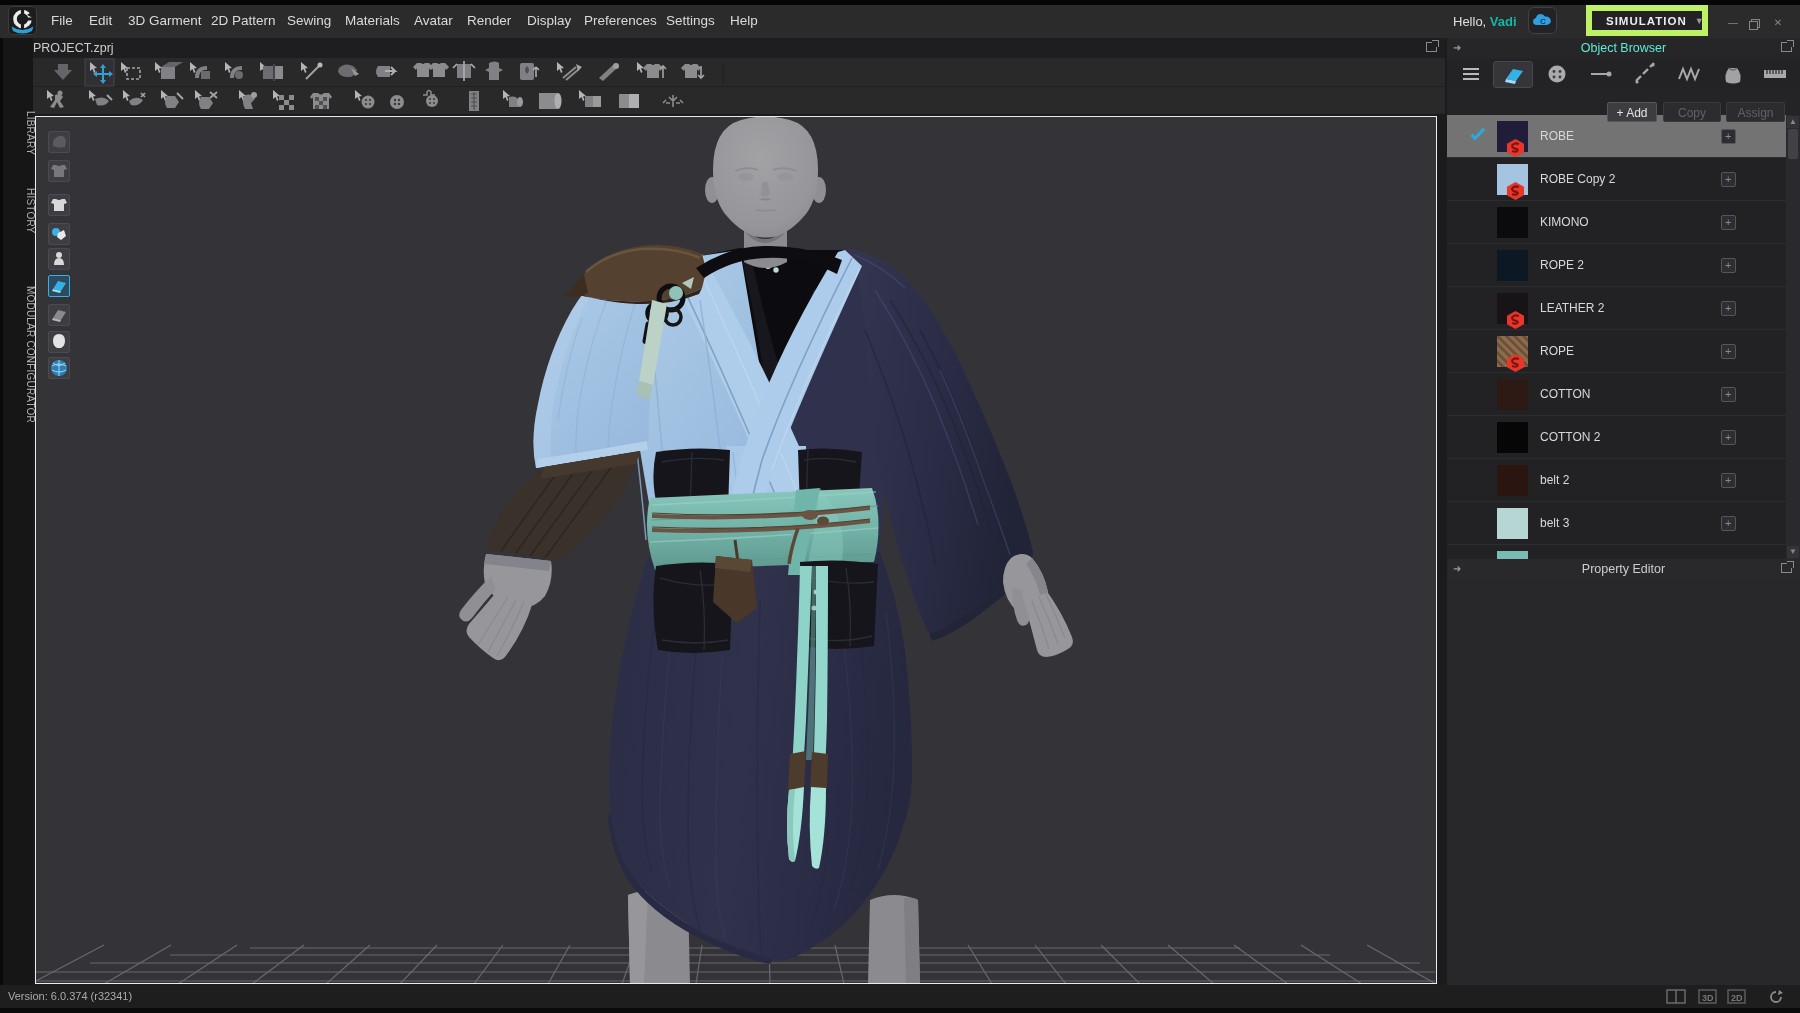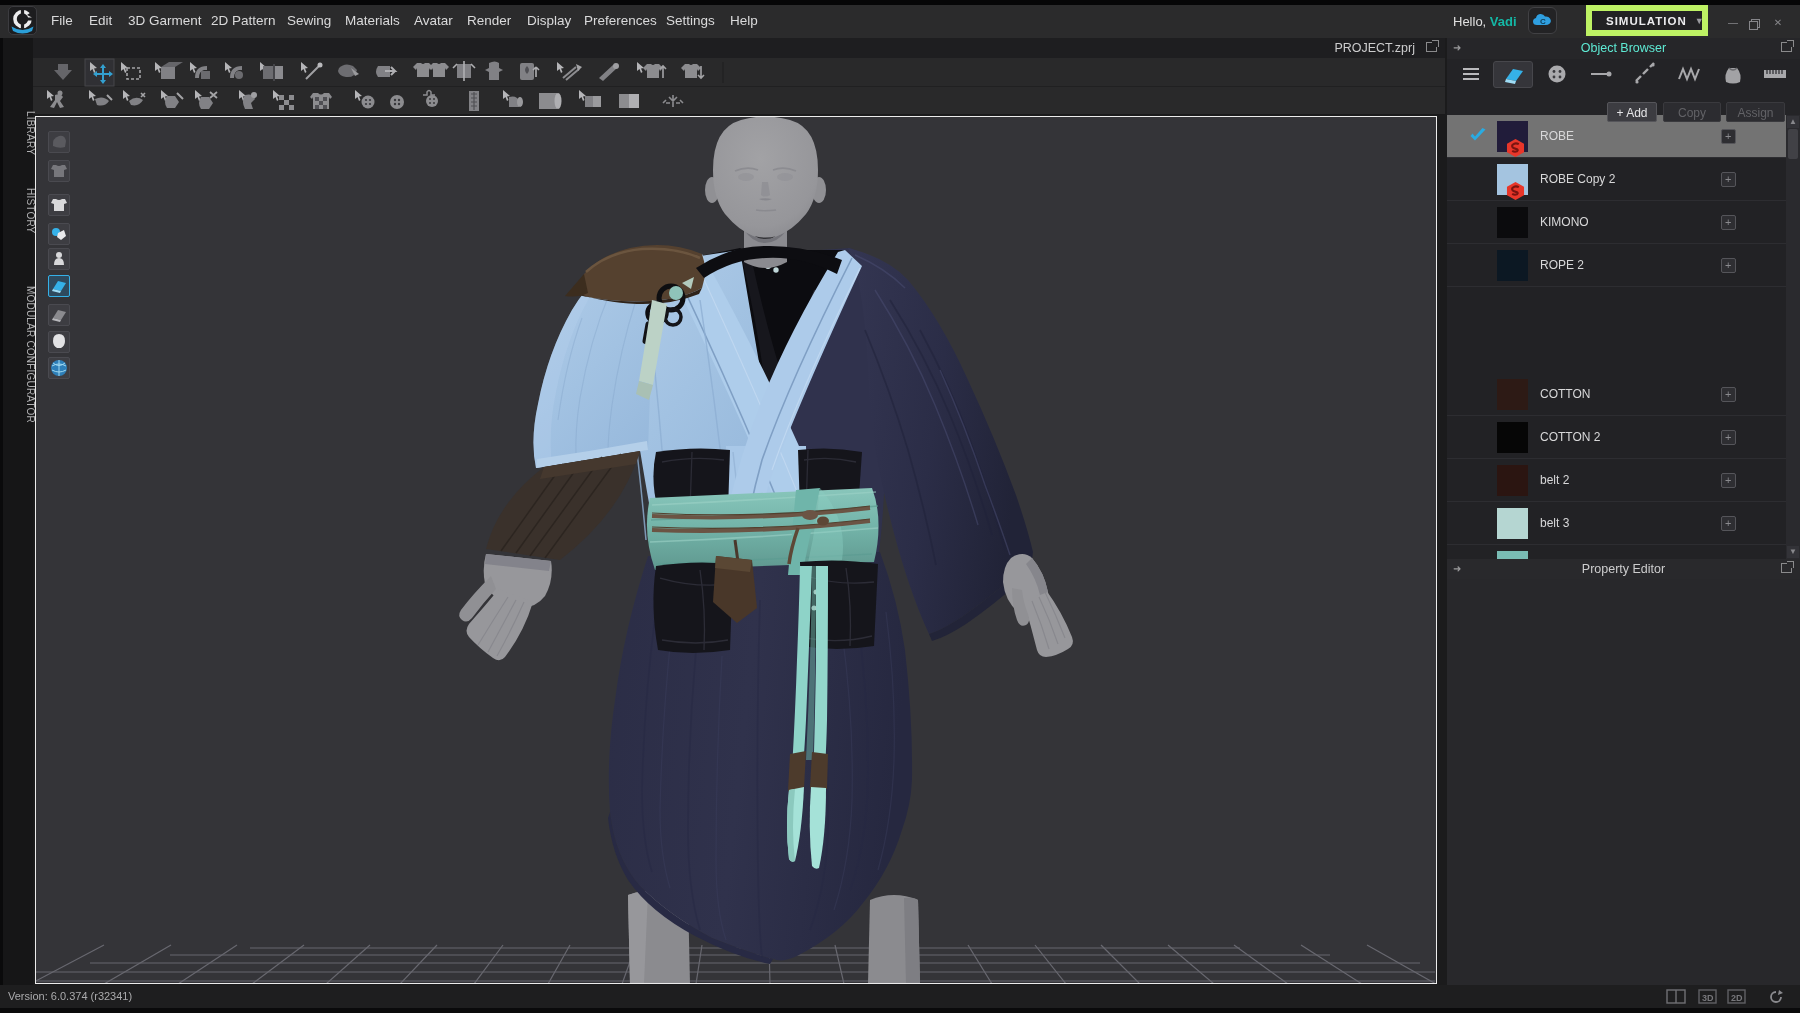--- a/index.html
+++ b/index.html
@@ -11,21 +11,21 @@
 #logo{left:8px;top:1px;width:29px;height:29px;background:#1d1d1f;border:1px solid #3c3c40;border-radius:5px;}
 .mi{position:absolute;top:8px;font-size:13.5px;color:#dadadb;white-space:nowrap;}
 #hello{position:absolute;top:9px;left:1453px;font-size:13px;color:#e0e0e0;}
 #hello b{color:#14b8a6;font-weight:bold;}
 #cloudbtn{left:1528px;top:2px;width:29px;height:27px;background:#232325;border:1px solid #414144;border-radius:6px;}
 #simbtn{left:1586px;top:0px;width:122px;height:31px;background:#222224;border:6px solid #bef264;display:flex;align-items:center;}
 #simbtn .txt{color:#ececee;font-size:11.5px;font-weight:bold;letter-spacing:1px;margin-left:6px;}
 #simbtn .car{color:#9a9a9e;font-size:9px;margin-left:8px;}
 .winbtn{position:absolute;top:13px;width:14px;height:12px;color:#86868a;font-size:10px;line-height:10px;text-align:center;}
 #tabbar{left:33px;top:38px;width:1412px;height:20px;background:#1e1e20;}
-#tabbar .t{position:absolute;left:0;right:30px;top:3px;text-align:right;font-size:12.5px;color:#cccccd;}
+#tabbar .t{position:absolute;left:0;right:30px;top:3px;text-align:left;font-size:12.5px;color:#cccccd;}
 #popout1{position:absolute;right:8px;top:4px;}
 #toolbar1{left:33px;top:58px;width:1412px;height:29px;background:#29292a;border-bottom:1px solid #202021;}
 #toolbar2{left:33px;top:87px;width:1412px;height:28px;background:#29292a;border-bottom:1px solid #1a1a1b;}
 #leftstrip{left:0;top:38px;width:33px;height:947px;background:#161617;border-left:3px solid #0a0a0b;}
 .vlabel{position:absolute;left:0;width:33px;text-align:center;color:#b2b2b4;font-size:10px;letter-spacing:0.2px;writing-mode:vertical-rl;}
 #viewport{left:35px;top:116px;width:1402px;height:868px;background:#343438;border:1px solid #ececec;}
 #statusbar{left:0;top:985px;width:1800px;height:23px;background:#1e1e1f;}
 #statusbar .v{position:absolute;left:8px;top:5px;font-size:11px;color:#ababad;}
 #botblack{left:0;top:1008px;width:1800px;height:5px;background:#0a0a0b;}
 #rightpanel{left:1447px;top:38px;width:353px;height:947px;background:#242427;}
@@ -622,20 +622,38 @@
     <div class="orow" style="top:86px;">
           <div class="sw" style="background:#0b0b0d;"></div>
           <span class="lb">KIMONO</span>
           <span class="ric"></span>
         </div>
     <div class="orow" style="top:129px;">
           <div class="sw" style="background:#0c1823;"></div>
           <span class="lb">ROPE 2</span>
           <span class="ric"></span>
         </div>
+    <div class="orow" style="top:172px;">
+          <div class="sw" style="background:#181317;"></div>
+          <svg style="position:absolute;left:59px;top:24px" width="19" height="18" viewBox="0 0 20 19">
+            <path d="M10 0 L19 5 L19 14 L10 19 L1 14 L1 5 Z" fill="#e8362a"></path>
+            <path d="M13.5 5.5 Q10 3.5 7 6 Q5.5 8 8 9.5 L12 11 Q13 12 11.5 13 Q9 14 6.5 12.5" stroke="#7a1410" stroke-width="2.2" fill="none"></path>
+          </svg>
+          <span class="lb">LEATHER 2</span>
+          <span class="ric"></span>
+        </div>
+    <div class="orow" style="top:215px;">
+          <div class="sw" style="background:repeating-linear-gradient(45deg,#8a6b4c 0 3px,#6e5138 3px 6px);"></div>
+          <svg style="position:absolute;left:59px;top:24px" width="19" height="18" viewBox="0 0 20 19">
+            <path d="M10 0 L19 5 L19 14 L10 19 L1 14 L1 5 Z" fill="#e8362a"></path>
+            <path d="M13.5 5.5 Q10 3.5 7 6 Q5.5 8 8 9.5 L12 11 Q13 12 11.5 13 Q9 14 6.5 12.5" stroke="#7a1410" stroke-width="2.2" fill="none"></path>
+          </svg>
+          <span class="lb">ROPE</span>
+          <span class="ric"></span>
+        </div>
     <div class="orow" style="top:258px;">
           <div class="sw" style="background:#2d1a15;"></div>
           <span class="lb">COTTON</span>
           <span class="ric"></span>
         </div>
     <div class="orow" style="top:301px;">
           <div class="sw" style="background:#060606;"></div>
           <span class="lb">COTTON 2</span>
           <span class="ric"></span>
         </div>

